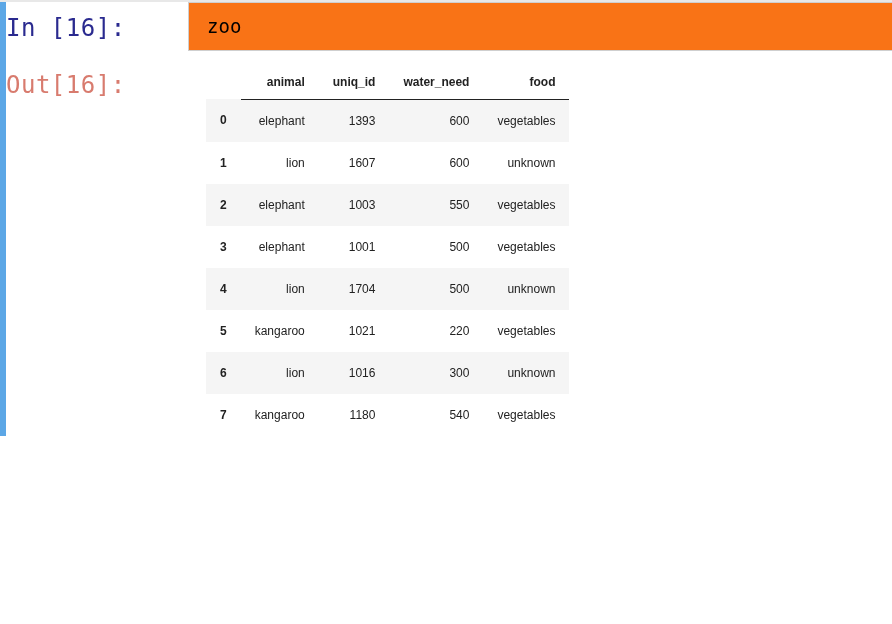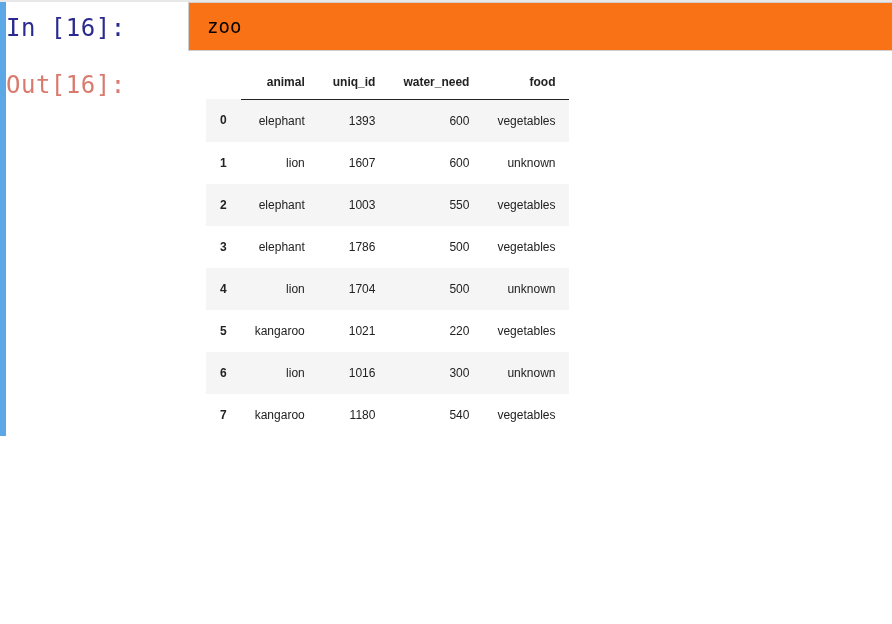--- a/index.html
+++ b/index.html
@@ -134,21 +134,21 @@
             <tr>
               <th>2</th>
               <td>elephant</td>
               <td>1003</td>
               <td>550</td>
               <td>vegetables</td>
             </tr>
             <tr>
               <th>3</th>
               <td>elephant</td>
-              <td>1786</td>
+              <td>1001</td>
               <td>500</td>
               <td>vegetables</td>
             </tr>
             <tr>
               <th>4</th>
               <td>lion</td>
               <td>1704</td>
               <td>500</td>
               <td>unknown</td>
             </tr>

